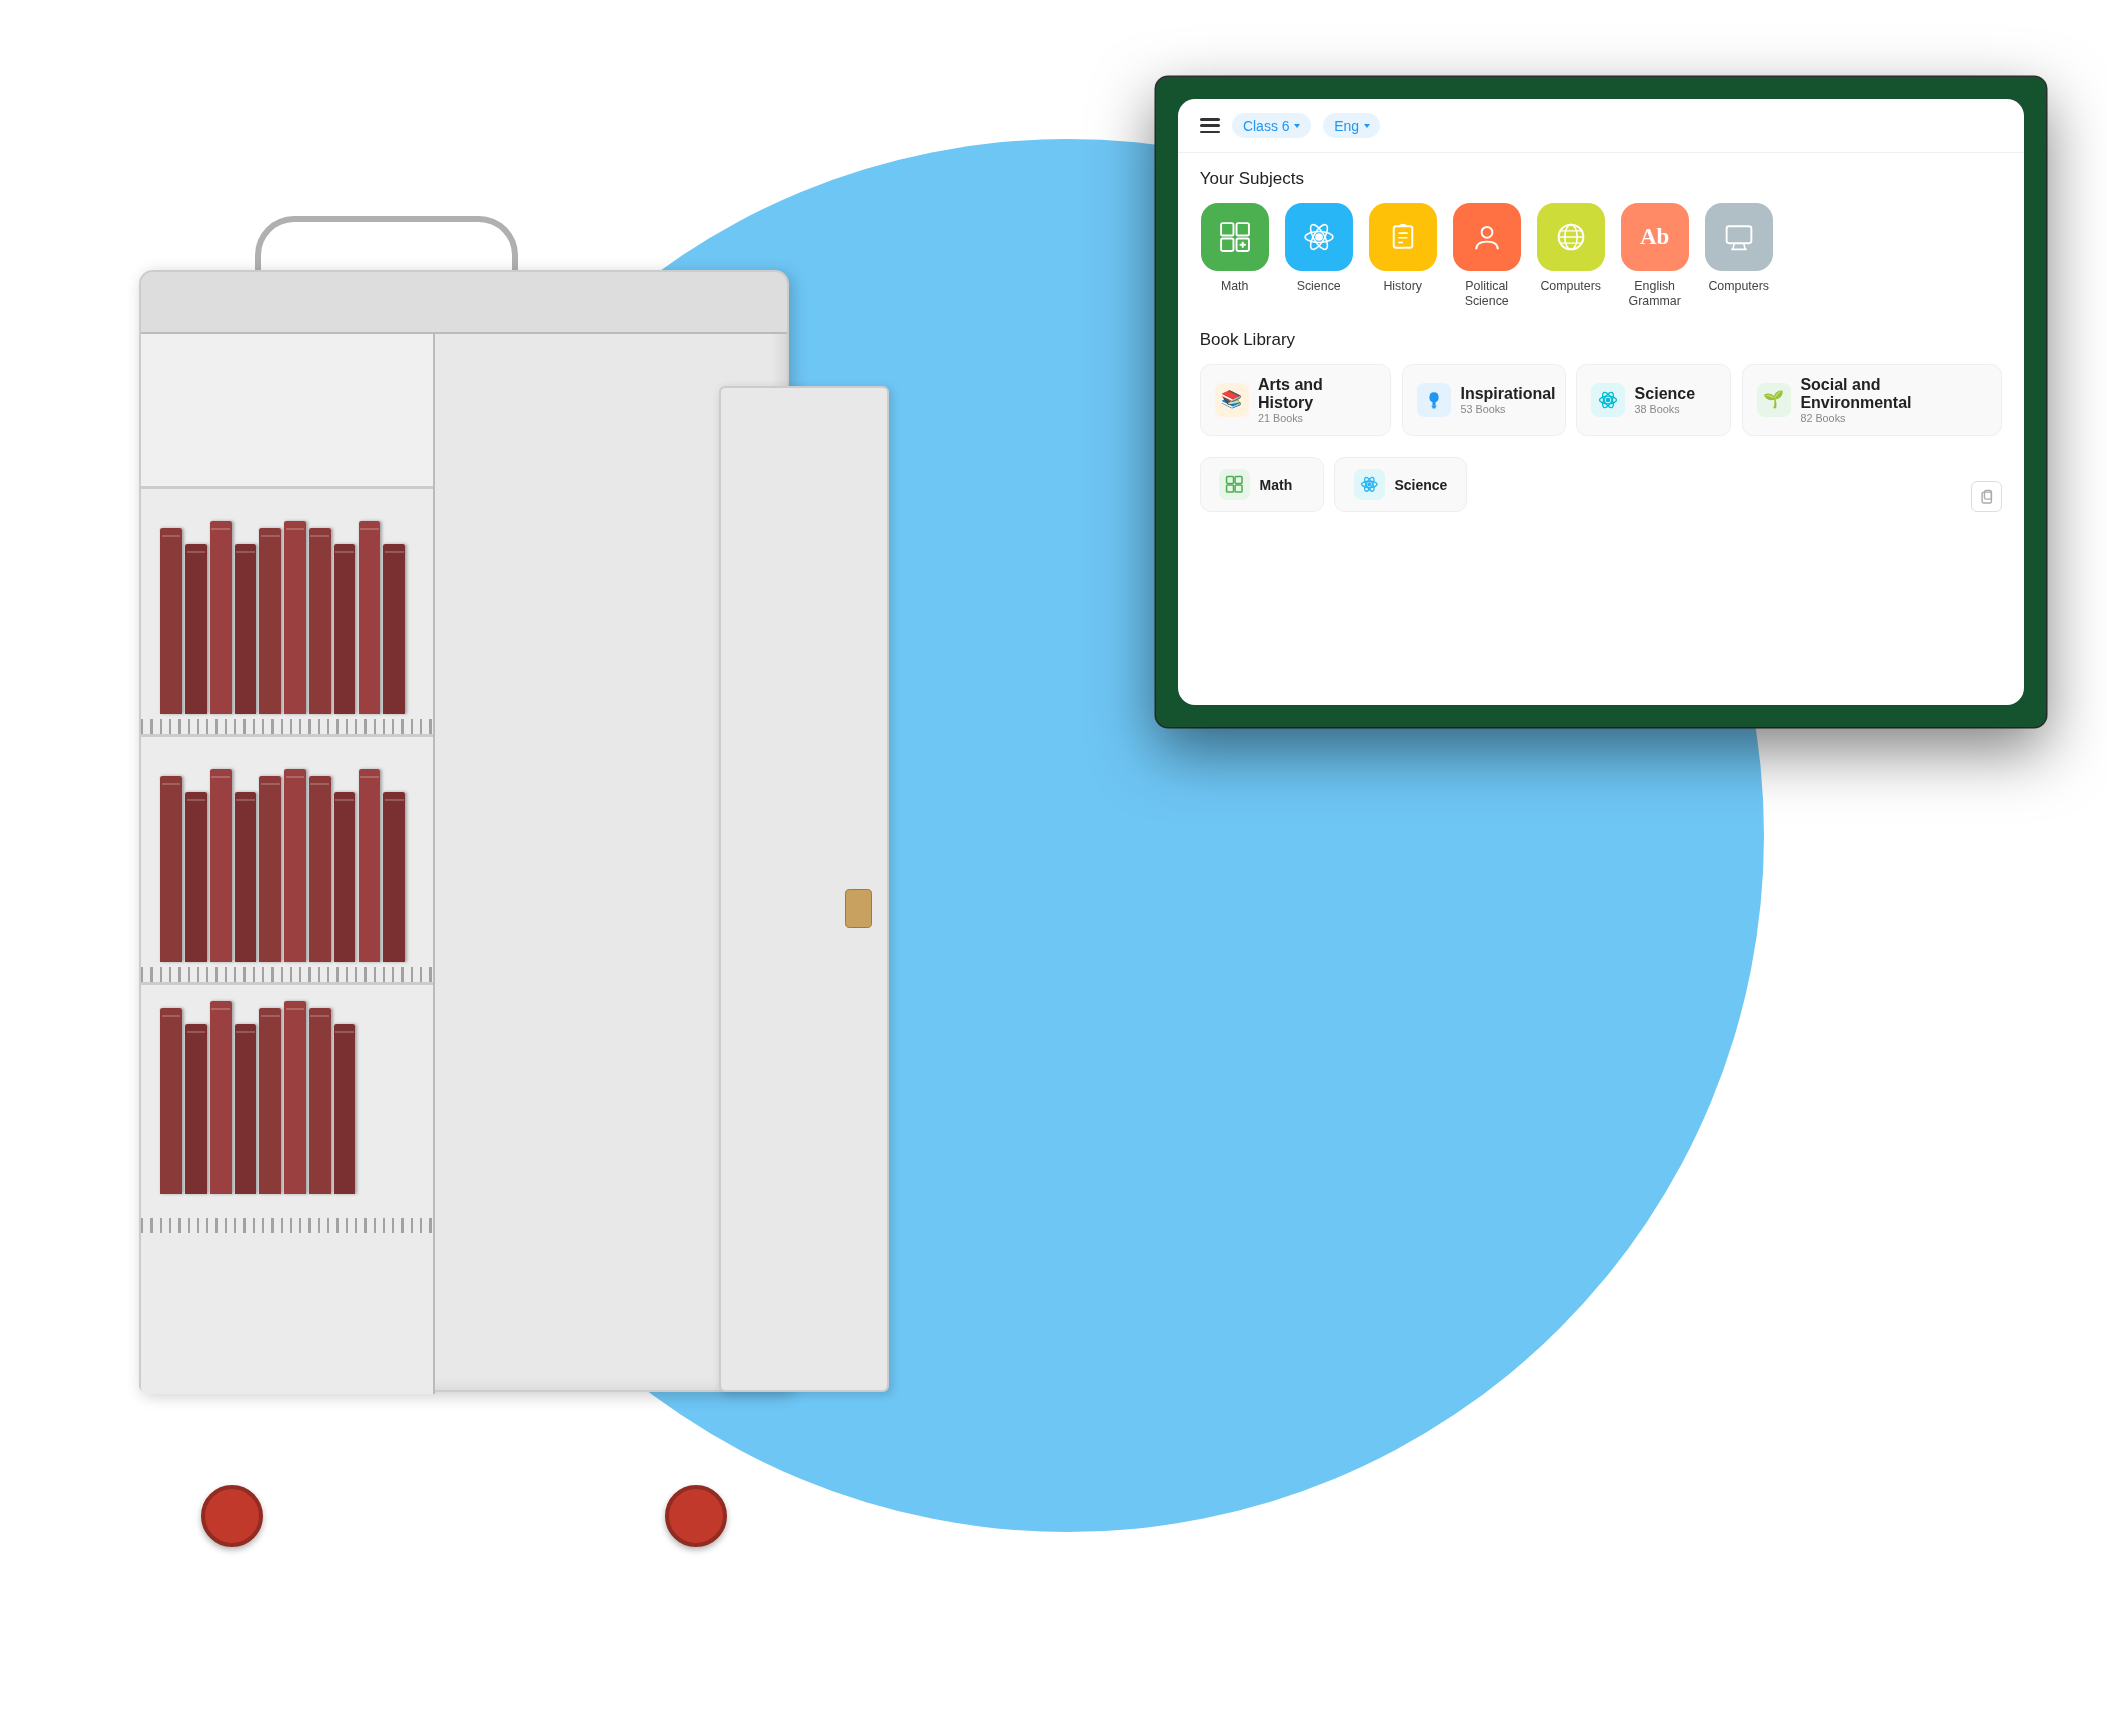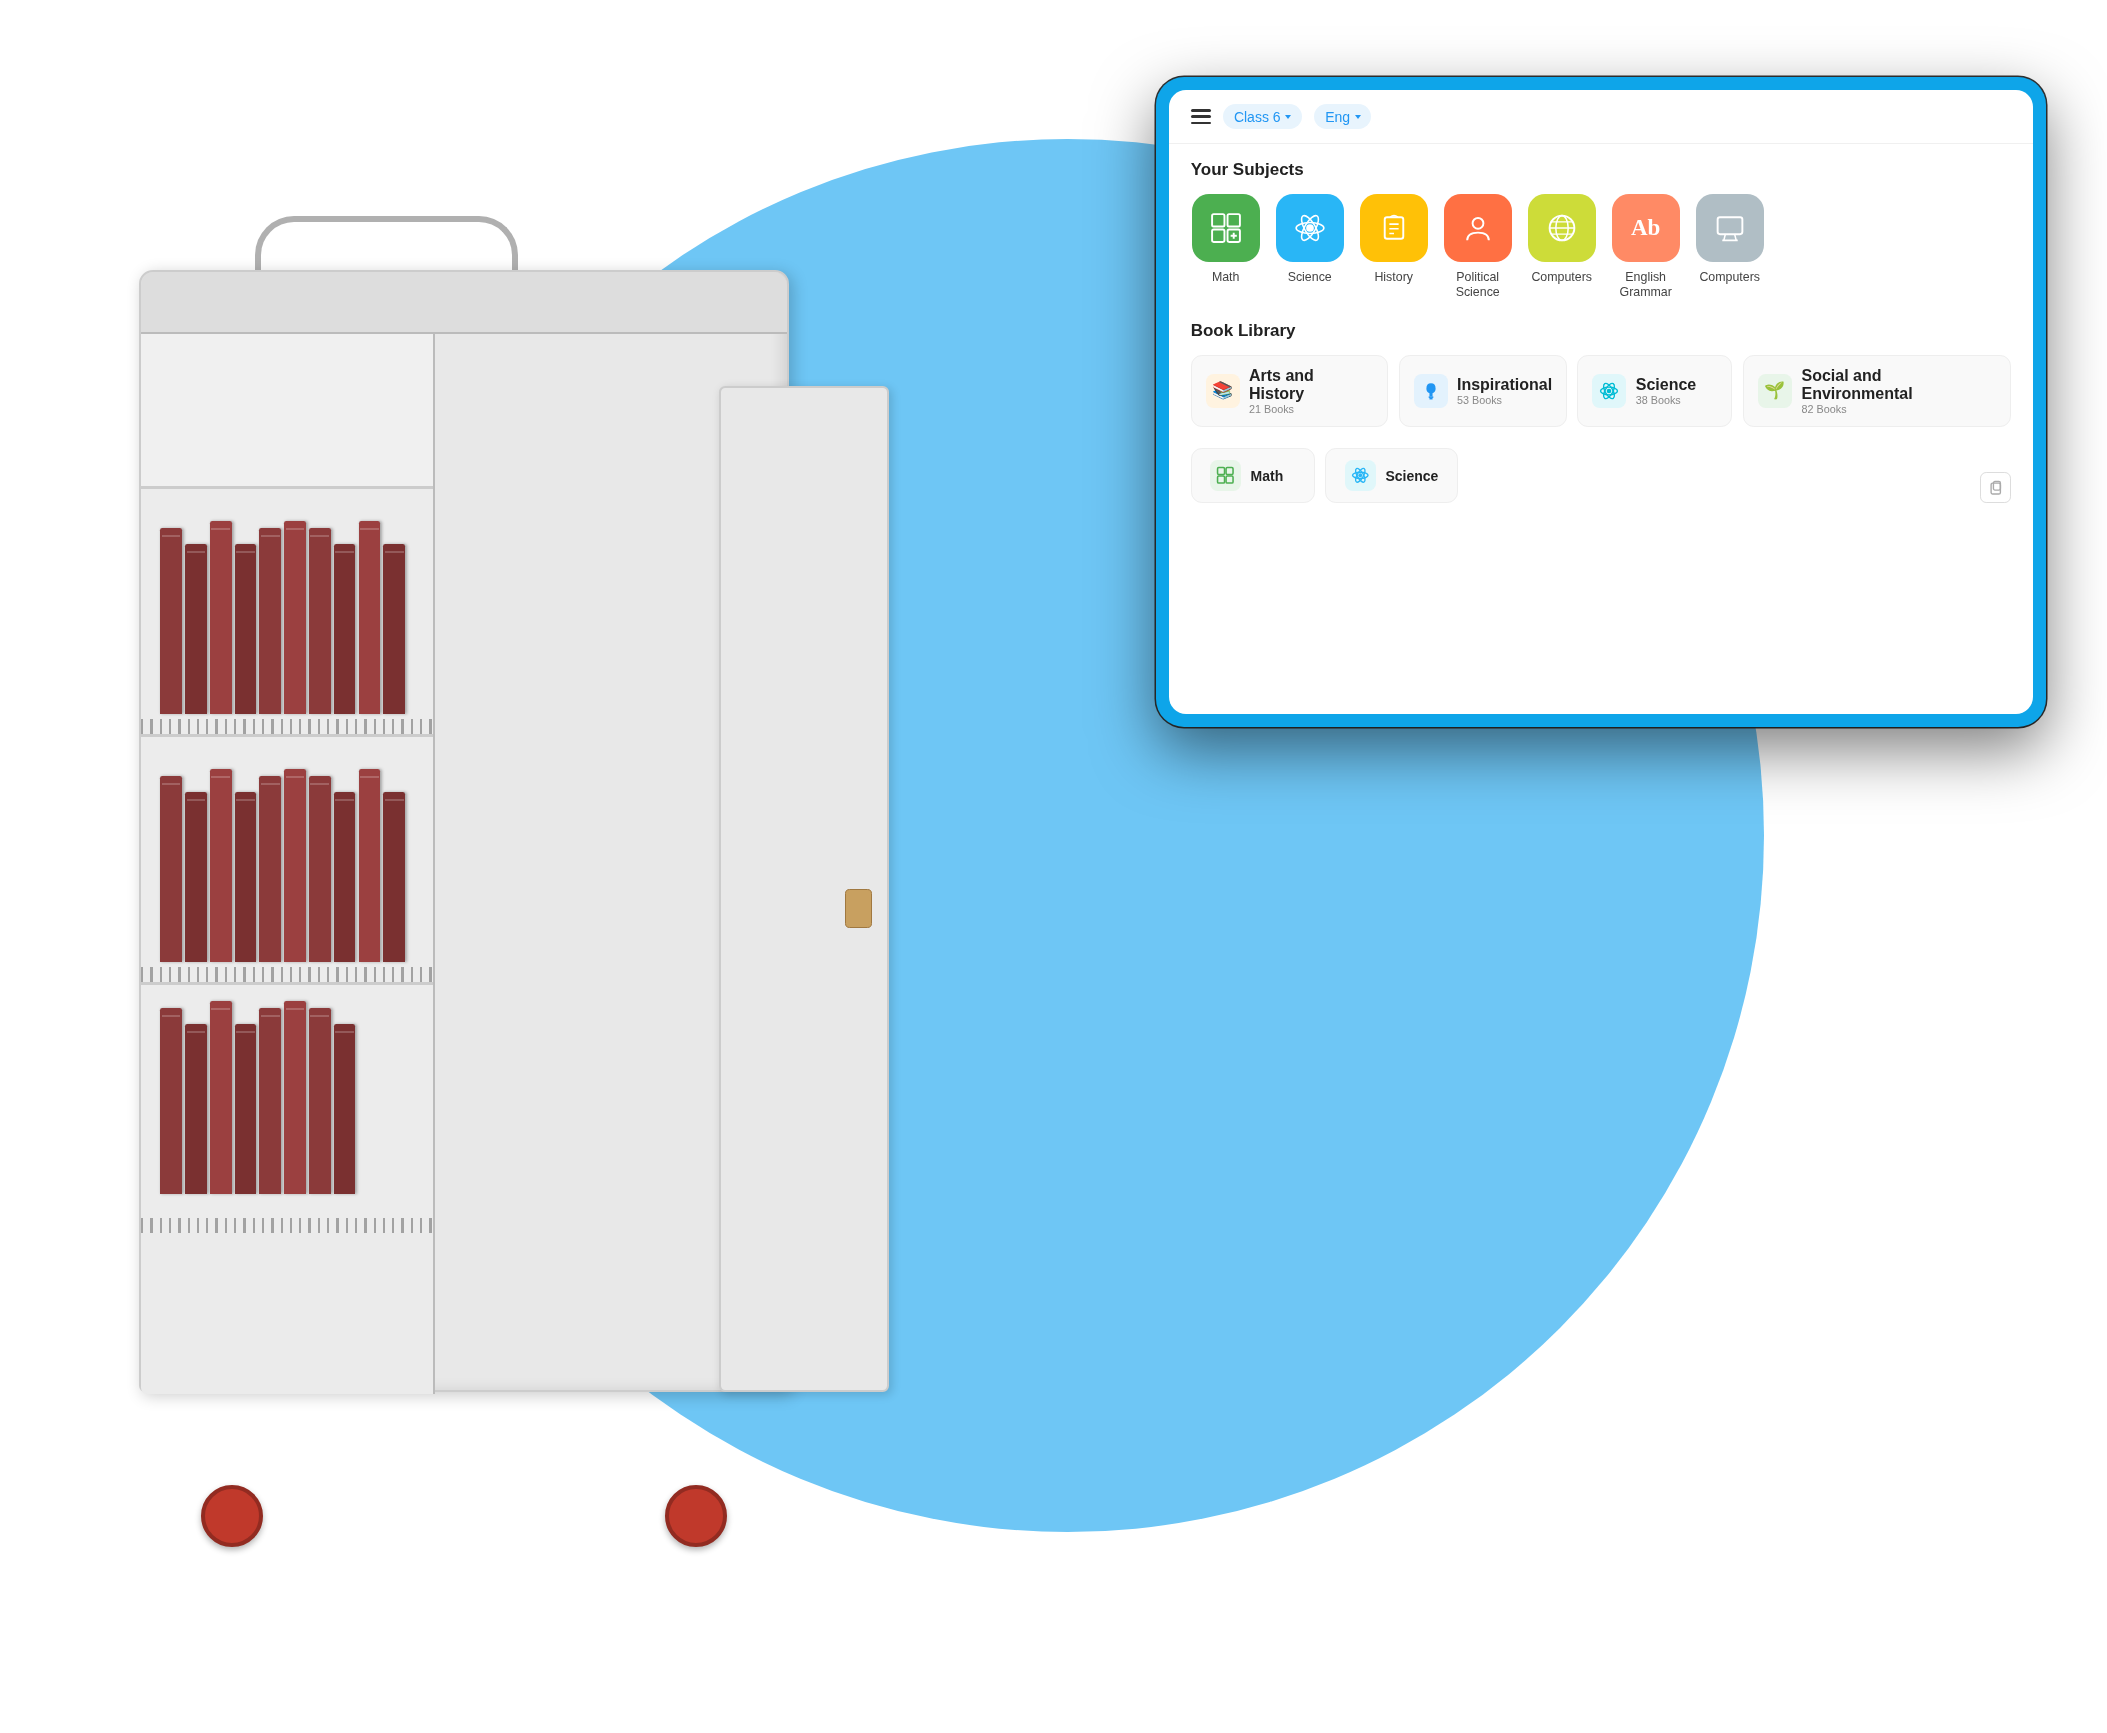--- a/index.html
+++ b/index.html
@@ -195,23 +195,23 @@
       right: 62px;
       top: 77px;
       z-index: 10;
       width: 890px;
       height: 650px;
     }
 
     .tablet-outer {
       width: 100%;
       height: 100%;
-      background: #0ea5e9;
-      border-radius: 28px;
-      padding: 13px;
+      background: #14532d;
+      border-radius: 12px;
+      padding: 22px;
       box-shadow: 0 23px 62px rgba(0,0,0,0.5), 0 0 0 1.5px #333;
     }
 
     .tablet-screen {
       width: 100%;
       height: 100%;
       background: #fff;
       border-radius: 17px;
       overflow: hidden;
       display: flex;
@@ -267,21 +267,21 @@
 
     
     .tablet-content {
       flex: 1;
       padding: 15.5px 21.7px;
       overflow-y: auto;
     }
 
     .section-title {
       font-size: 17px;
-      font-weight: 700;
+      font-weight: 400;
       color: #222;
       margin-bottom: 14px;
     }
 
     
     .subjects-grid {
       display: flex;
       flex-direction: row;
       gap: 14px;
       margin-bottom: 21.7px;

